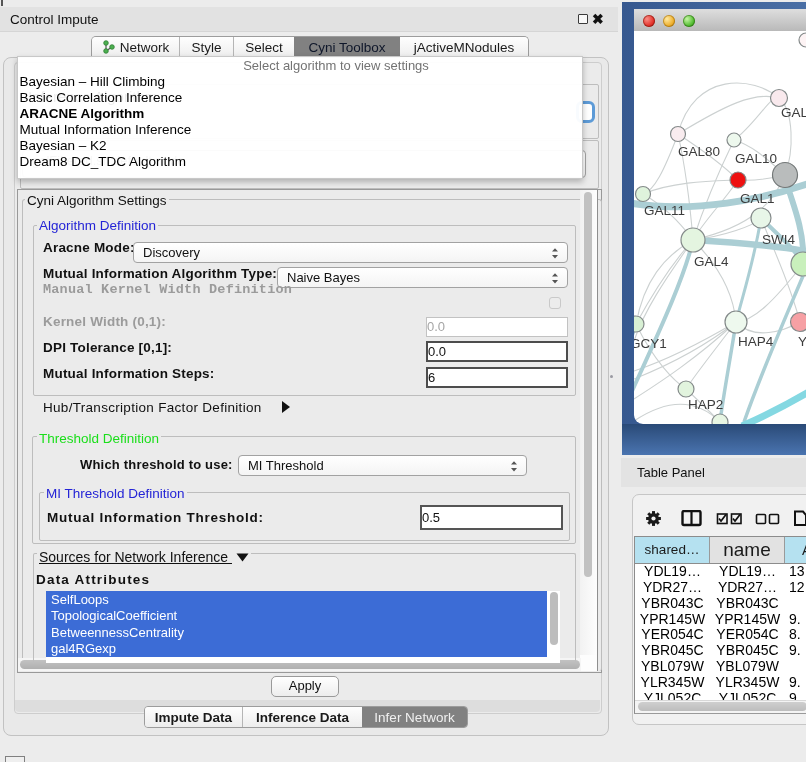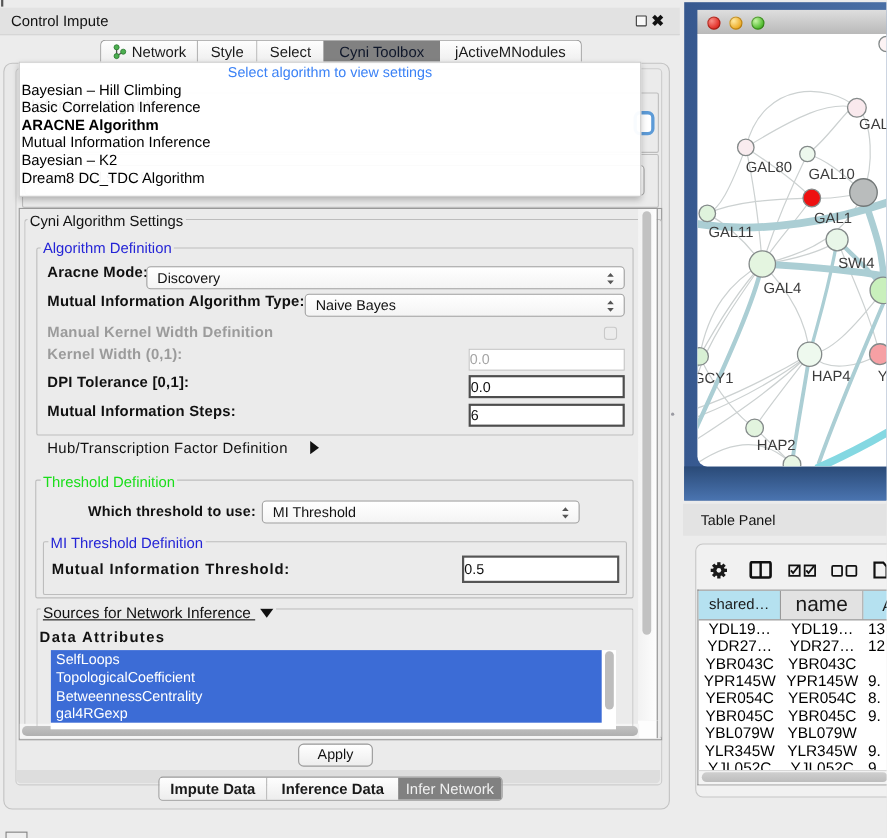--- a/index.html
+++ b/index.html
@@ -81,21 +81,21 @@
         </svg>
   </div>
 
   <div class="lbl" style="position:absolute;left:43px;top:266px;">Mutual Information Algorithm Type:</div>
   <div class="combo" style="left:277px;top:267px;width:291px;height:21px;">Naive Bayes
     <svg class="spin" width="8" height="13" viewBox="0 0 8 13" style="top:4px;">
           <path d="M1 4.6 L4 1.2 L7 4.6 Z M1 8.0 L4 11.4 L7 8.0 Z" fill="#555"></path>
         </svg>
   </div>
 
-  <div class="lbl dis" style="position:absolute;left:43px;top:294px;">Manual Kernel Width Definition</div>
+  <div class="lbl dis" style="position:absolute;left:43px;top:282px;font-family:Liberation Mono, monospace;">Manual Kernel Width Definition</div>
   <div class="abs" style="left:549px;top:297px;width:10px;height:10px;background:#ececec;border:1px solid #c9c9c9;border-radius:3px;"></div>
 
   <div class="lbl dis" style="position:absolute;left:43px;top:314px;">Kernel Width (0,1):</div>
   <div class="field" style="left:426px;top:317px;width:142px;height:20px;border:1px solid #c2c2c2;color:#a6a6a6;line-height:18px;">0.0</div>
 
   <div class="lbl" style="position:absolute;left:43px;top:340px;">DPI Tolerance [0,1]:</div>
   <div class="field" style="left:426px;top:341px;width:142px;height:21px;border:2px solid #4d4d4d;color:#111;line-height:17px;">0.0</div>
 
   <div class="lbl" style="position:absolute;left:43px;top:366px;">Mutual Information Steps:</div>
   <div class="field" style="left:426px;top:367px;width:142px;height:21px;border:2px solid #4d4d4d;color:#111;line-height:17px;">6</div>
@@ -129,31 +129,31 @@
   <div class="lbl" style="position:absolute;left:36px;top:572px;letter-spacing:1.2px;">Data Attributes</div>
 
   <div class="abs" style="left:46px;top:591px;width:514px;height:72px;background:#fff;overflow:hidden;">
     <div style="position:absolute;left:0;top:0;width:501px;height:66px;background:#3c6cd6;"></div>
     <div style="position:absolute;left:5px;top:1px;font-size:13px;color:#fff;line-height:16.4px;">SelfLoops<br>TopologicalCoefficient<br>BetweennessCentrality<br>gal4RGexp</div>
     <div style="position:absolute;left:504px;top:1px;width:8px;height:53px;background:#bdbdbd;border-radius:4px;"></div>
   </div>
 </div>
 
 <div class="abs" style="left:17px;top:56px;width:564px;height:121px;background:rgba(255,255,255,0.96);border:1px solid #c8c8c8;box-shadow:0 3px 6px rgba(0,0,0,0.25);">
-  <div style="position:absolute;left:0;top:1px;width:100%;text-align:center;font-size:13px;color:#3b82f6;">Select algorithm to view settings</div>
+  <div style="position:absolute;left:0;top:1px;width:100%;text-align:center;font-size:13px;color:#737373;padding-left:36px;">Select algorithm to view settings</div>
   <div style="position:absolute;left:10px;top:31px;font-size:15px;color:rgba(40,40,40,0.08);">Inference Algorithm</div>
       <div style="position:absolute;left:1.5px;top:17px;font-size:13.5px;color:#000;line-height:16px;white-space:nowrap;">Bayesian – Hill Climbing<br>Basic Correlation Inference<br><span class="b">ARACNE Algorithm</span><br>Mutual Information Inference<br>Bayesian – K2<br>Dream8 DC_TDC Algorithm</div>
 </div>
 
 <div class="abs" style="left:271px;top:676px;width:66px;height:19px;background:linear-gradient(#ffffff,#ededed);border:1px solid #9a9a9a;border-radius:5px;text-align:center;font-size:13px;color:#111;line-height:18px;">Apply</div>
 
 <div class="abs" style="left:144px;top:706px;height:20px;display:flex;border:1px solid #9c9c9c;border-radius:4px;overflow:hidden;font-size:13.5px;">
   <div style="width:98px;box-sizing:border-box;background:linear-gradient(#fefefe,#ededed);display:flex;align-items:center;justify-content:center;border-right:1px solid #b5b5b5;color:#1a1a1a;font-weight:bold;">Impute Data</div>
   <div style="width:119px;box-sizing:border-box;background:linear-gradient(#fefefe,#ededed);display:flex;align-items:center;justify-content:center;color:#1a1a1a;font-weight:bold;">Inference Data</div>
-  <div style="width:94px;box-sizing:border-box;background:#818181;display:flex;align-items:center;justify-content:center;color:#f0f0f0;">Infer Network</div>
+  <div style="width:105px;box-sizing:border-box;background:#818181;display:flex;align-items:center;justify-content:center;color:#f0f0f0;">Infer Network</div>
 </div>
 
 <div class="abs" style="left:5px;top:756px;width:18px;height:10px;border:1px solid #808080;background:#efefef;"></div>
 
 <div class="abs" style="left:610px;top:375px;width:3px;height:3px;border-radius:50%;background:#9a9aa2;"></div>
 
 <div class="abs" style="left:622px;top:2px;width:184px;height:453px;background:linear-gradient(90deg,#36588f,#4a6fa5);"></div>
 <div class="abs" style="left:622px;top:424px;width:184px;height:31px;background:linear-gradient(#2a4a77,#4a74b0);"></div>
 
 <div class="abs" style="left:634px;top:9px;width:172px;height:22px;background:linear-gradient(#dedede,#b9b9b9);border-bottom:1px solid #7e7e7e;"></div>

